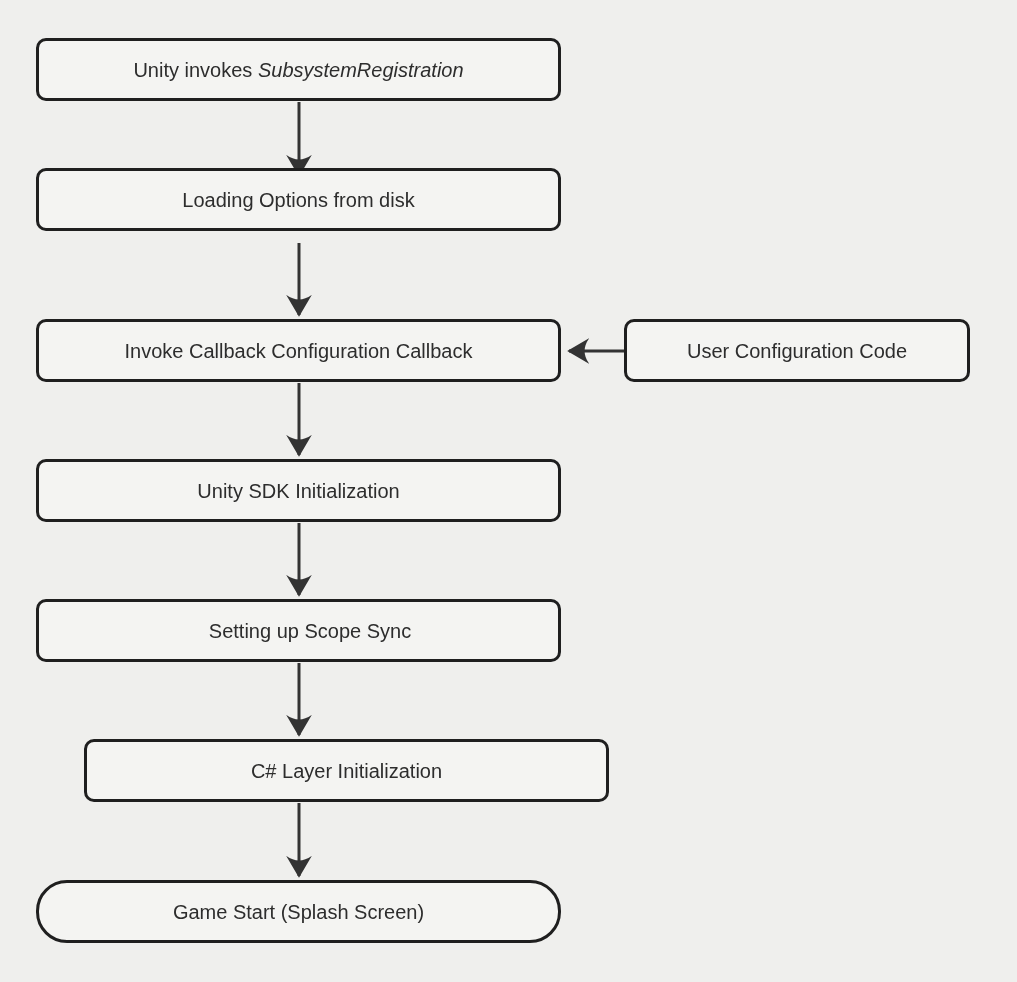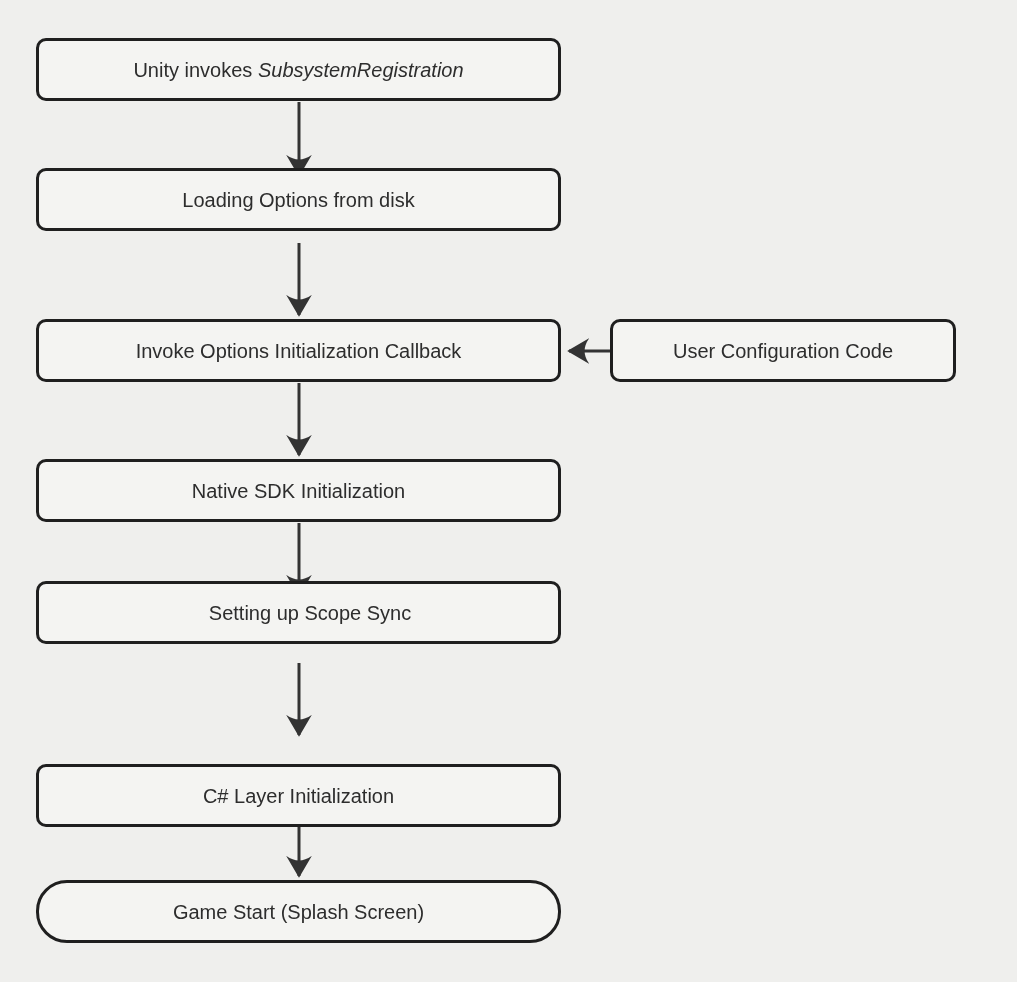--- a/index.html
+++ b/index.html
@@ -78,36 +78,36 @@
     <span>
       <span>Unity invokes </span><em>SubsystemRegistration</em>
     </span>
   </div>
 
   <div class="node main-col" style="top:168px;">
     <span>Loading Options from disk</span>
   </div>
 
   <div class="node main-col" style="top:319px;">
-    <span>Invoke Options Initialization Callback</span>
+    <span>Invoke Callback Configuration Callback</span>
   </div>
 
-  <div class="node" style="left:610px;top:319px;width:346px;height:63px;">
+  <div class="node" style="left:624px;top:319px;width:346px;height:63px;">
     <span>User Configuration Code</span>
   </div>
 
   <div class="node main-col" style="top:459px;">
-    <span>Native SDK Initialization</span>
+    <span>Unity SDK Initialization</span>
   </div>
 
-  <div class="node main-col" style="top:581px;padding-left:23px;">
+  <div class="node main-col" style="top:599px;padding-left:23px;">
     <span>Setting up Scope Sync</span>
   </div>
 
-  <div class="node main-col" style="top:764px;">
+  <div class="node main-col" style="top:739px;margin-left:48px;">
     <span>C# Layer Initialization</span>
   </div>
 
   <div class="node main-col" style="top:880px;border-radius:31px;">
     <span>Game Start (Splash Screen)</span>
   </div>
 
 </div>
 
 </body></html>

